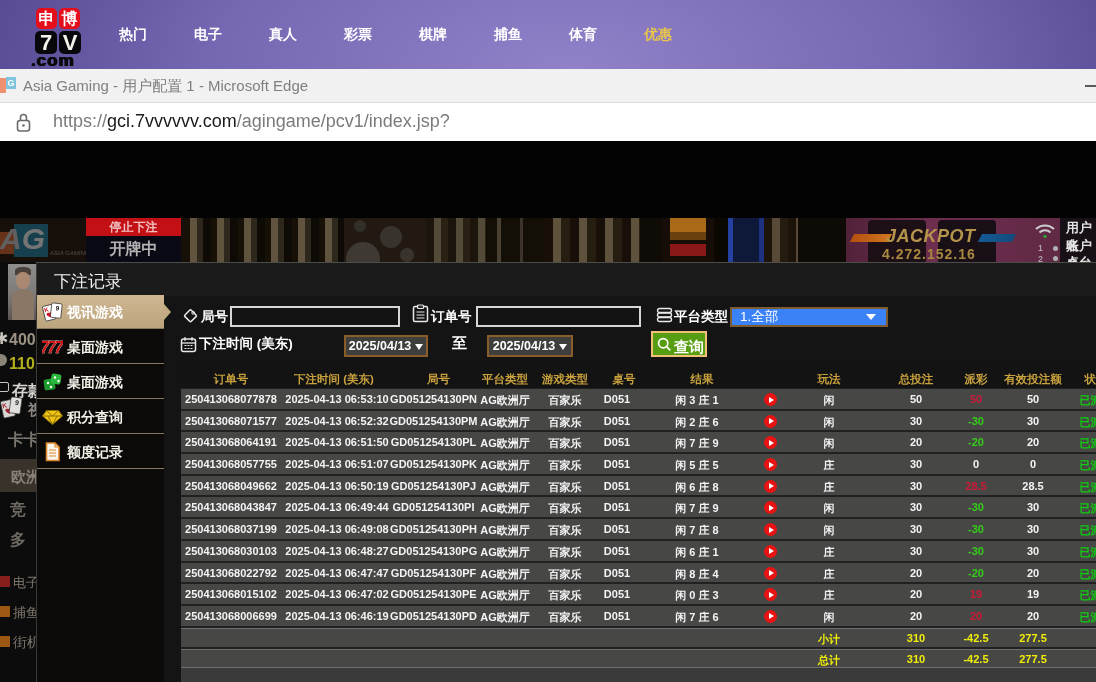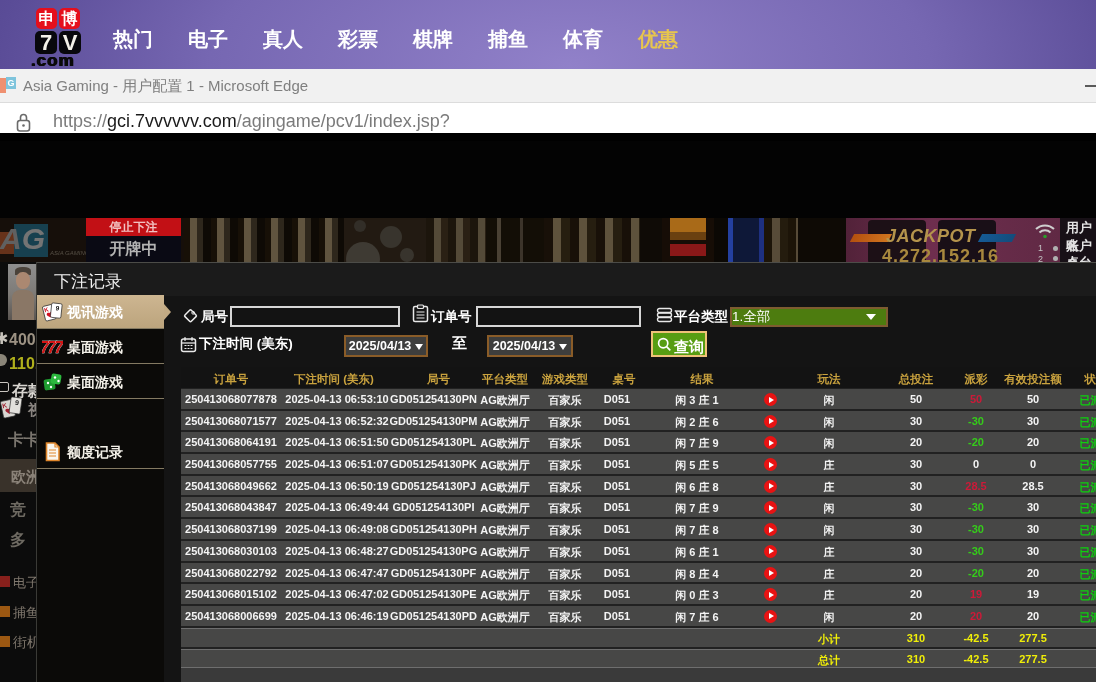--- a/index.html
+++ b/index.html
@@ -3,32 +3,32 @@
 <meta charset="utf-8">
 <style>
 * { margin:0; padding:0; box-sizing:border-box; }
 html,body { width:1096px; height:682px; overflow:hidden; background:#000; font-family:"Liberation Sans",sans-serif; position:relative; }
 .abs { position:absolute; }
 
 
 #topbar { left:0; top:0; width:1096px; height:69px;
   background:radial-gradient(ellipse 720px 320px at 52% 95%, #9181c9 0%, #7667b2 50%, #5a4c97 80%, #4d4187 100%);
 }
-.nav { position:absolute; top:26px; width:76px; text-align:center; font-size:20px; font-weight:bold; color:#fff; }
+.nav { position:absolute; top:26px; width:76px; text-align:center; font-size:14px; font-weight:bold; color:#fff; }
 
 .lsq { position:absolute; border-radius:5px; text-align:center; }
 .red { background:#e50f1c; color:#fff; font-weight:bold; font-size:16px; line-height:21px; width:21px; height:21px; }
 .blk { background:#08080c; color:#f4f2ea; font-weight:bold; font-size:22px; line-height:23px; width:22px; height:23px; }
 #dotcom { position:absolute; left:31px; top:51px; width:54px; color:#0a0a0a; font-weight:bold; font-size:17px; letter-spacing:1px; text-shadow:0.6px 0 #0a0a0a,-0.6px 0 #0a0a0a; }
 
 
 #titlebar { left:0; top:69px; width:1096px; height:34px; background:#f1f1f1; border-bottom:1px solid #dcdcdc; }
 #titletxt { position:absolute; left:23px; top:8px; font-size:15px; color:#7f7f7f; }
 
-#urlbar { left:0; top:103px; width:1096px; height:30px; background:#fff; }
+#urlbar { left:0; top:103px; width:1096px; height:38px; background:#fff; }
 #urltxt { position:absolute; left:53px; top:8px; font-size:18px; color:#7b7b7b; }
 #urltxt b { color:#1b1b1b; font-weight:normal; }
 
 
 #blackzone { left:0; top:141px; width:1096px; height:77px; background:#030303; }
 
 
 #strip { left:0; top:218px; width:1096px; height:46px; background:#160f0a; overflow:hidden; }
 
 
@@ -44,21 +44,21 @@
 .mi .t { position:absolute; left:30px; top:9px; font-size:14px; font-weight:bold; color:#f3f0e8; }
 .mi.act { background:linear-gradient(180deg,#cdb691,#bca47d); border-bottom:1px solid #847a62; }
 .mi.act .t { color:#fff; }
 .mi .ic { position:absolute; left:5px; top:6px; width:21px; height:21px; }
 #arrowtip { position:absolute; left:127px; top:41px; width:0; height:0; border-top:8px solid transparent; border-bottom:8px solid transparent; border-left:7px solid #c3ab84; }
 
 
 .flabel { position:absolute; font-size:13.5px; font-weight:bold; color:#fff; }
 .finput { position:absolute; background:#131313; border:2px solid #d6d6d6; height:21px; }
 .datebox { position:absolute; background:#3e3e3d; border:2px solid #8a5c28; height:22px; color:#fff; font-size:12.5px; font-weight:bold; text-align:center; line-height:18px; }
-#dropdown { position:absolute; background:#4d7c0f; border:2px solid #7e5c30; width:158px; height:20px; color:#fff; font-size:13.5px; line-height:16px; }
+#dropdown { position:absolute; background:#3b82f6; border:2px solid #7e5c30; width:158px; height:20px; color:#fff; font-size:13.5px; line-height:16px; padding-left:8px; }
 #qbtn { position:absolute; background:#579d12; border:2px solid #efc278; width:56px; height:26px; color:#fff; font-size:15px; font-weight:bold; text-align:center; line-height:22px; }
 
 
 #tbl { position:absolute; left:144px; top:104px; width:960px; background:#212121; }
 .trow { position:relative; height:19.7px; margin-bottom:2px; background:#474746; }
 .tot { box-shadow: inset 0 1px 0 #6e6e6e; }
 #understrip { box-shadow: inset 0 1px 0 #6e6e6e; }
 .hrow { position:relative; height:21px; margin-bottom:1px; background:#131313; }
 .cell { position:absolute; text-align:center; font-size:11px; font-weight:bold; color:#f4f4f4; top:4px; white-space:nowrap; }
 .hrow .cell { color:#c9a23e; top:5px; font-size:11.5px; }
@@ -159,21 +159,21 @@
   </div>
   <div style="position:absolute;left:764px;top:0;width:34px;height:46px;background:repeating-linear-gradient(90deg,#1c1408 0 8px,#574b38 8px 16px,#241c0e 16px 24px);"></div>
   <div style="position:absolute;left:798px;top:0;width:48px;height:46px;background:#0e0a05;"></div>
 
   <div style="position:absolute;left:846px;top:0;width:214px;height:46px;background:linear-gradient(90deg,#522239,#6e2e4e 40%,#602944);text-align:center;">
     <div style="position:absolute;left:22px;top:2px;width:58px;height:44px;background:#1c1016;border-radius:4px;"></div>
     <div style="position:absolute;left:92px;top:2px;width:58px;height:44px;background:#190f17;border-radius:4px;"></div>
     <div style="position:absolute;left:6px;top:16px;width:38px;height:8px;background:linear-gradient(90deg,#b4500f,#d0761f);transform:skewX(-28deg);"></div>
     <div style="position:absolute;left:134px;top:16px;width:34px;height:8px;background:linear-gradient(90deg,#155a94,#134c7c);transform:skewX(-28deg);"></div>
     <div style="position:absolute;left:40px;top:8px;color:#b5944c;font-size:18px;font-weight:bold;font-style:italic;letter-spacing:0.5px;">JACKPOT</div>
-    <div style="position:absolute;left:36px;top:28px;color:#a8883e;font-size:18px;font-weight:bold;letter-spacing:1px;">4.272.152.16</div>
+    <div style="position:absolute;left:36px;top:28px;color:#a8883e;font-size:14px;font-weight:bold;letter-spacing:1px;">4.272.152.16</div>
   </div>
 
   <div style="position:absolute;left:1060px;top:0;width:36px;height:46px;background:#171016;"></div>
   <svg style="position:absolute;left:1033px;top:3px;" width="24" height="18" viewBox="0 0 24 18">
     <path d="M3 8 a13 13 0 0 1 18 0" fill="none" stroke="#cfcfcf" stroke-width="2"></path>
     <path d="M6.5 11.5 a8 8 0 0 1 11 0" fill="none" stroke="#cfcfcf" stroke-width="2"></path>
     <circle cx="12" cy="15.5" r="1.8" fill="#2aa02a"></circle>
   </svg>
   <div style="position:absolute;left:1038px;top:25px;color:#c4c4c4;font-size:9px;">1</div>
   <div style="position:absolute;left:1038px;top:36px;color:#c4c4c4;font-size:9px;">2</div>
@@ -253,20 +253,27 @@
       <svg class="ic" viewBox="0 0 21 21">
         <rect x="2" y="8" width="11" height="11" rx="2" fill="#1f9c30" transform="rotate(-8 7 13)"></rect>
         <rect x="9" y="3" width="10" height="10" rx="2" fill="#2cb83e" transform="rotate(10 14 8)"></rect>
         <circle cx="6" cy="12" r="1.2" fill="#fff"></circle>
           <circle cx="9" cy="16" r="1.2" fill="#fff"></circle>
         <circle cx="13" cy="6.5" r="1.2" fill="#fff"></circle>
           <circle cx="16.5" cy="10" r="1.2" fill="#fff"></circle>
       </svg>
       <div class="t">桌面游戏</div>
     </div>
+    <div class="mi" style="top:105px;">
+      <svg class="ic" viewBox="0 0 21 21">
+        <path d="M4.5 4.5 h12 l4 5.5 -10 8.5 L0.5 10z" fill="#f0c414" stroke="#8a6e06" stroke-width="1"></path>
+        <path d="M4.5 4.5 l6 5.5 6-5.5 M0.5 10 h20 M10.5 18.5 l-4.5-8.5 M10.5 18.5 l4.5-8.5" stroke="#8a6e06" stroke-width="1" fill="none"></path>
+      </svg>
+      <div class="t">积分查询</div>
+    </div>
     <div class="mi" style="top:140px;">
       <svg class="ic" viewBox="0 0 21 21">
         <path d="M4.5 2 h8.5 l4 4 v13.5 h-12.5 z" fill="#faf6ee" stroke="#e0862a" stroke-width="1.6"></path>
         <path d="M13 2 v4 h4" fill="none" stroke="#e0862a" stroke-width="1.2"></path>
         <path d="M7 9 h7 M7 12 h7 M7 15 h7" stroke="#e0862a" stroke-width="1.2"></path>
       </svg>
       <div class="t">额度记录</div>
     </div>
   </div>
   <div id="arrowtip"></div>

